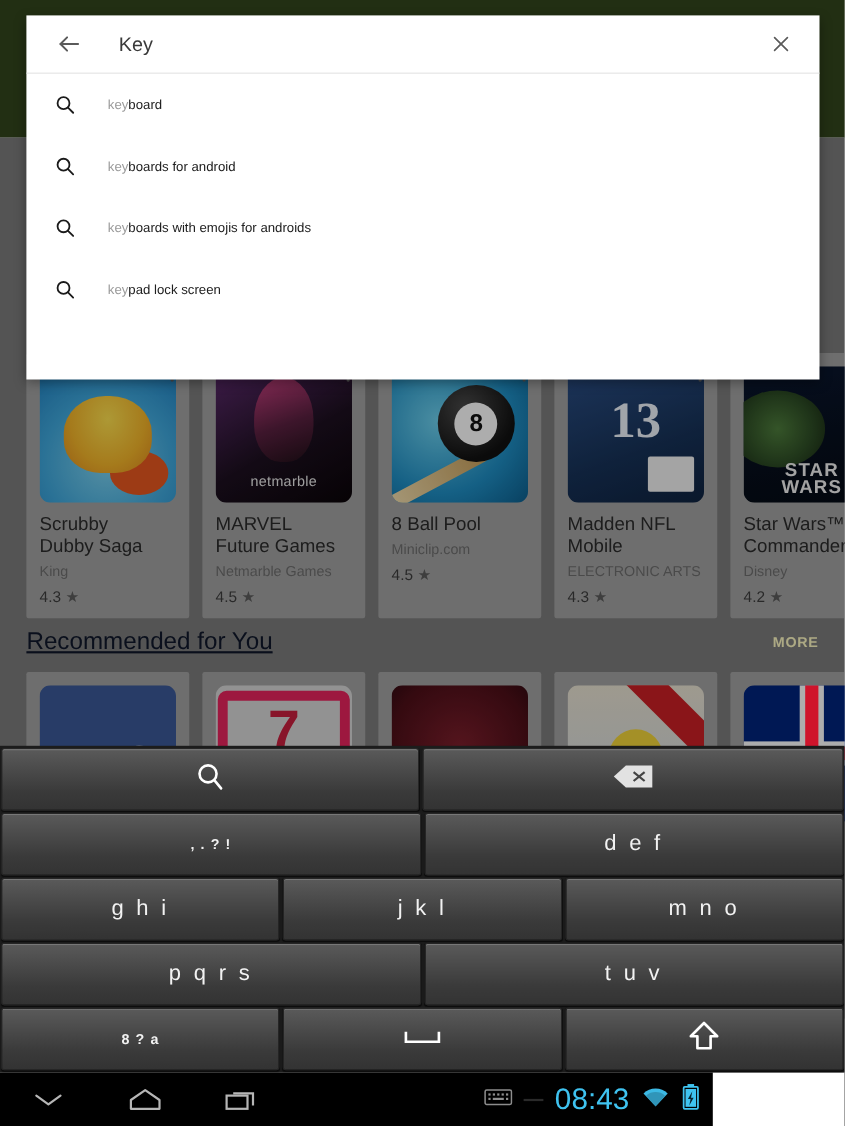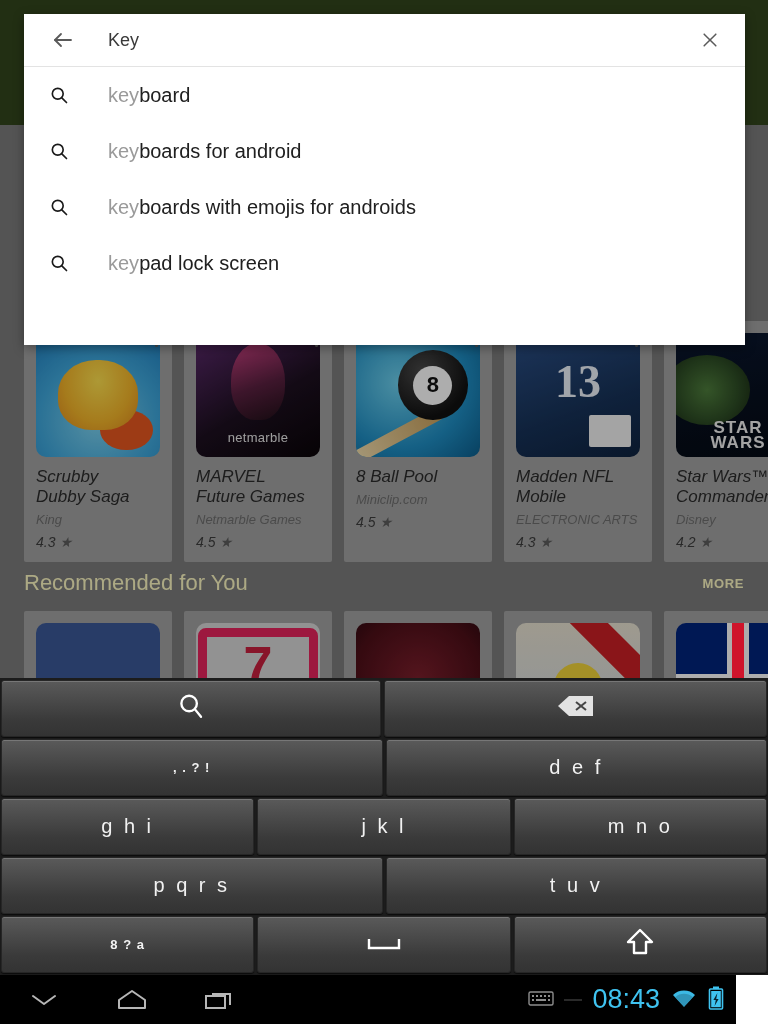--- a/index.html
+++ b/index.html
@@ -25,21 +25,21 @@
   
   .shelf { position: absolute; left: 0; width: 768px; display: flex; gap: 12px; padding: 0 24px; }
   .card {
     width: 148px; flex: 0 0 148px;
     background: #a3a3a3;
     border-radius: 2px;
     overflow: hidden;
     position: relative;
   }
   .card .thumb { width: 124px; height: 124px; margin: 12px auto 0; border-radius: 10px; overflow: hidden; position: relative; }
-  .card .meta { padding: 10px 12px 12px 12px; font-style: italic; }
+  .card .meta { padding: 10px 12px 12px 12px; }
   .card .title {
     font-size: 17px; line-height: 20px; color: #2b2b2b;
     max-height: 40px; overflow: hidden; padding-right: 14px;
     white-space: pre-line;
   }
   .card .dev { font-size: 13px; color: #6e6e6e; margin-top: 5px; white-space: nowrap; overflow: hidden; }
   .card .rating { font-size: 14px; color: #3d3d3d; margin-top: 7px; display: flex; align-items: center; gap: 4px; }
   .card .menu-dots {
     position: absolute; right: 8px; top: 8px; width: 16px; height: 20px;
     display: flex; flex-direction: column; align-items: center; justify-content: center; gap: 3px;
@@ -47,21 +47,21 @@
   .card .menu-dots i { width: 3px; height: 3px; background: #6b6b6b; border-radius: 50%; display: block; }
   .star { color: #5c5c5c; font-size: 14px; }
 
   
   .section-head {
     position: absolute; left: 0; width: 768px; height: 56px;
     display: flex; align-items: center; justify-content: space-between;
     padding: 0 24px;
   }
   .section-head .h {
-    font-size: 22px; color: #fef9c3; font-weight: 400;
+    font-size: 22px; color: #0f172a; font-weight: 400; text-decoration: underline;
   }
   .section-head .more {
     font-size: 13px; font-weight: bold; letter-spacing: .6px; color: #fef9c3;
   }
 
   
   .art { position: absolute; inset: 0; }
   .art-scrubby { background: radial-gradient(circle at 50% 70%, #7fd4f0 0%, #3fa8dd 55%, #1f7fc0 100%); }
   .art-scrubby::after {
     content: ""; position: absolute; left: 18%; top: 22%; width: 64%; height: 56%;
@@ -152,21 +152,21 @@
   #search-bar .qtext {
     flex: 1; margin-left: 28px; font-size: 18px; color: #3a3a3a;
   }
   #search-bar .clear { width: 34px; height: 34px; display:flex; align-items:center; justify-content:center; }
 
   .suggestion {
     height: 56px; display: flex; align-items: center; padding: 0 22px;
   }
   .suggestion .sicon { width: 26px; display:flex; align-items:center; justify-content:center; }
   .suggestion .stext {
-    margin-left: 36px; font-size: 20px; color: #202020; white-space: nowrap;
+    margin-left: 26px; font-size: 12px; color: #202020; white-space: nowrap;
   }
   .suggestion .stext .pre { color: #9a9a9a; }
 
   
   #keyboard {
     position: absolute; left: 0; bottom: 49px; width: 768px; height: 297px;
     background: #1c1c1c; z-index: 60;
     padding: 2px 1px;
     display: flex; flex-direction: column; gap: 2px;
   }
@@ -180,21 +180,21 @@
     display: flex; align-items: center; justify-content: center;
     color: #f2f2f2; font-size: 20px; letter-spacing: 3px;
     user-select: none;
   }
   .key.wide-search { flex: 0 0 380px; }
   .key.wide-del { flex: 1; }
   .key .lab-small { font-size: 13px; font-weight: bold; letter-spacing: 1px; }
 
   
   #sysbar {
-    position: absolute; left: 0; bottom: 0; width: 736px; height: 49px;
+    position: absolute; left: 0; bottom: 0; width: 648px; height: 49px;
     background: #000; z-index: 80;
     display: flex; align-items: center;
   }
   #sysbar .navs { display:flex; align-items:center; gap: 44px; padding-left: 22px; }
   #sysbar .navbtn { width: 44px; height: 40px; display:flex; align-items:center; justify-content:center; }
   #sysbar .right {
     margin-left: auto; display:flex; align-items:center; gap: 10px; padding-right: 12px;
   }
   #sysbar .clock { color: #3fc3f0; font-size: 27px; letter-spacing: 0px; }
   #sysbar .dash { width: 18px; height: 2px; background: #2a2a2a; }

